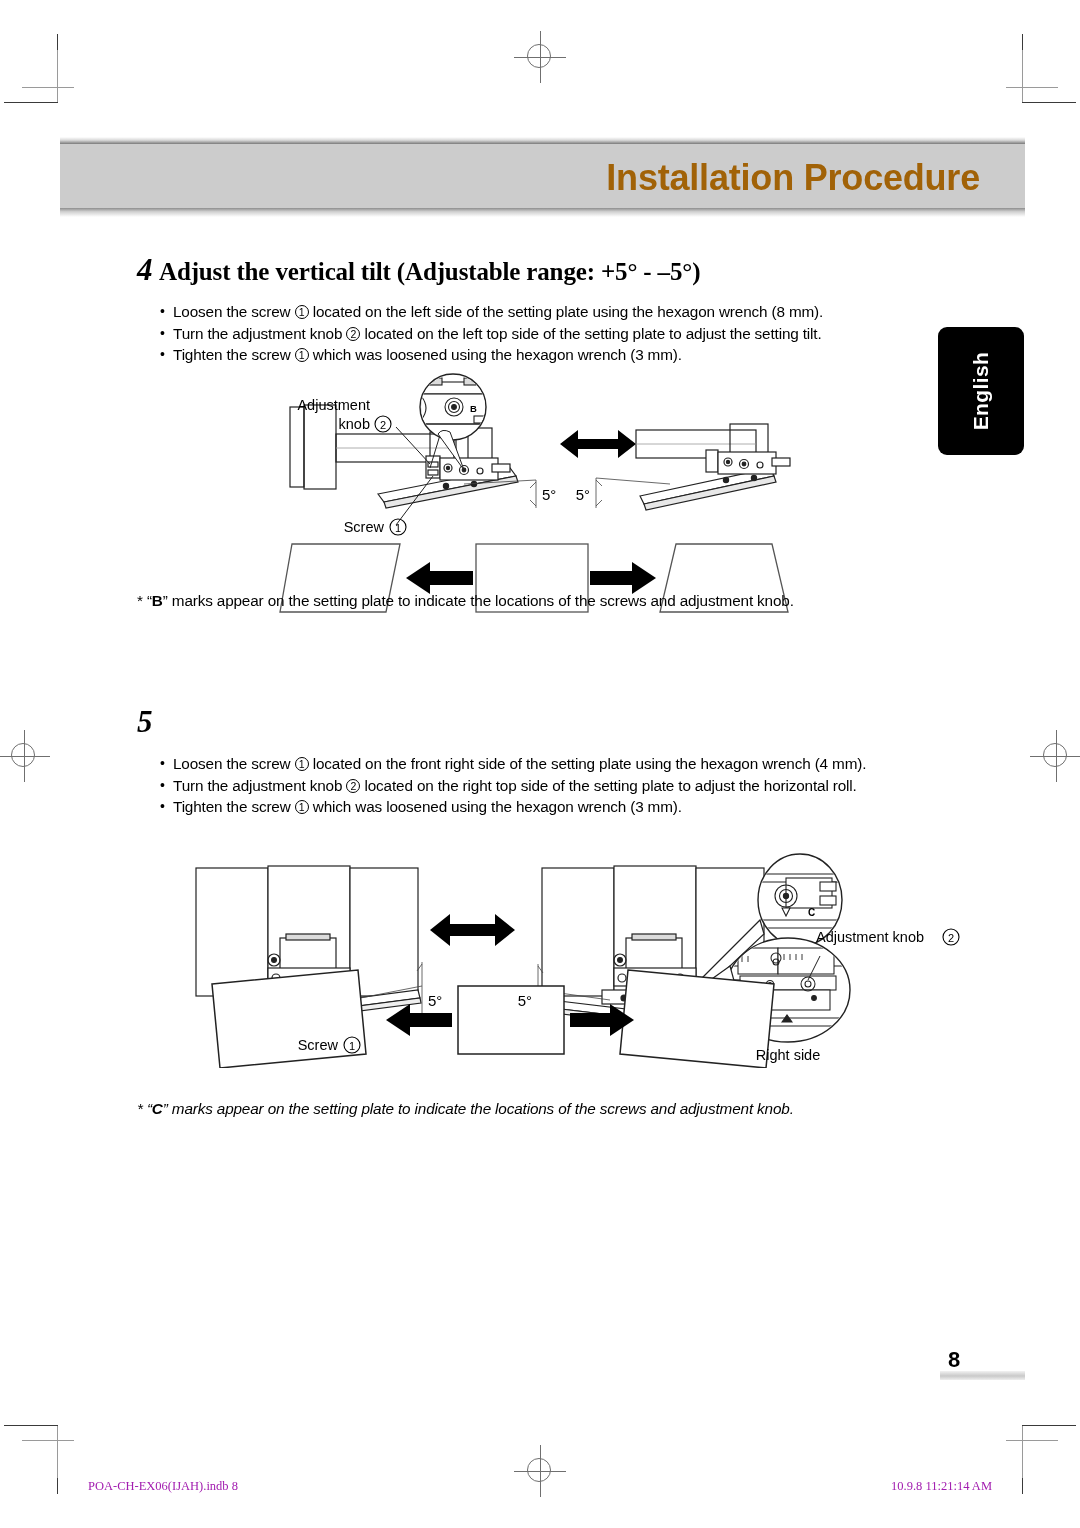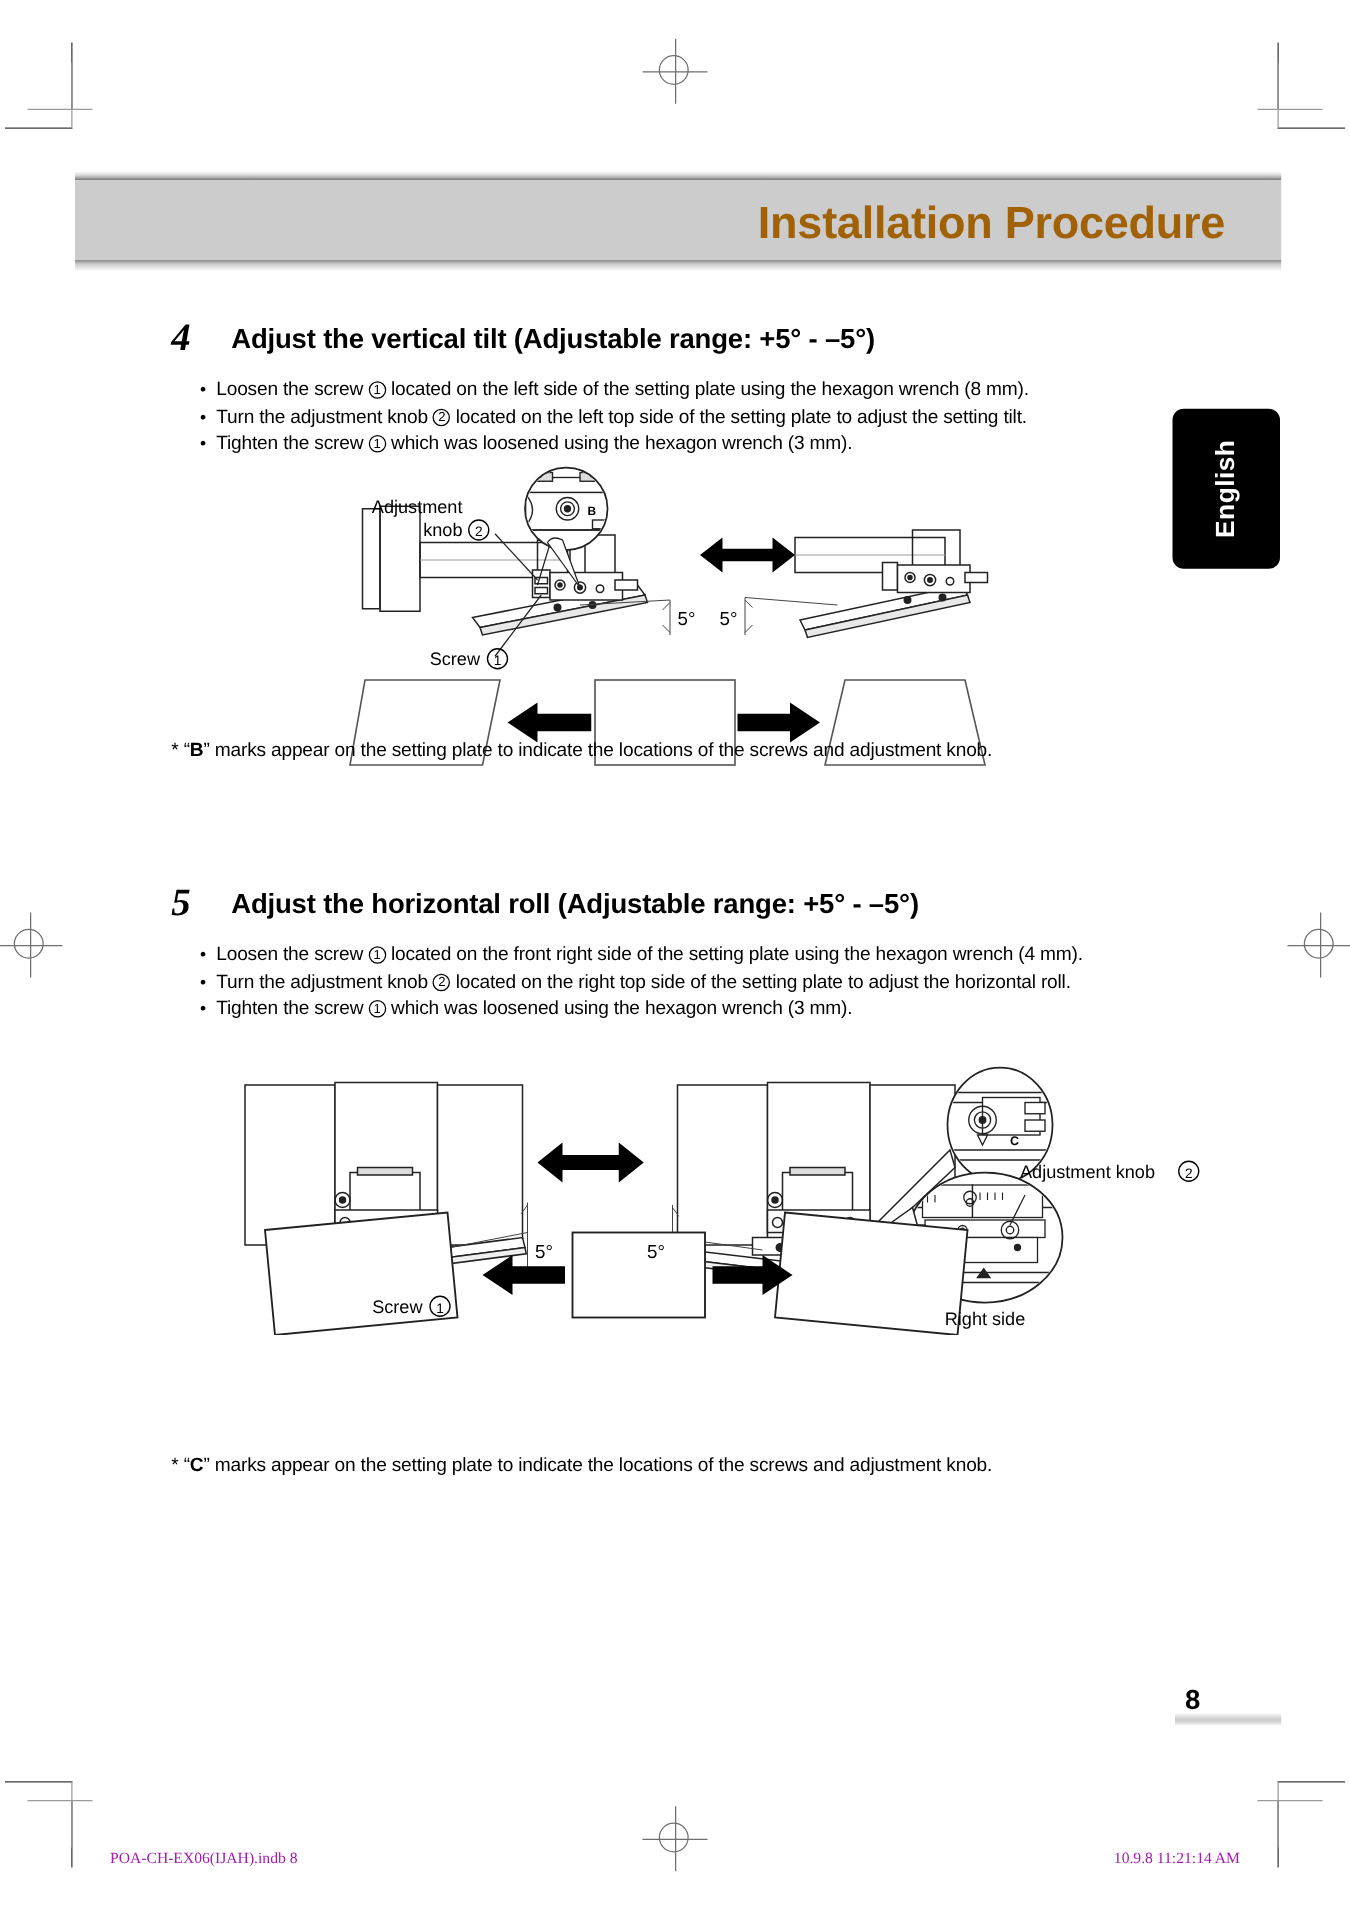--- a/index.html
+++ b/index.html
@@ -105,25 +105,26 @@
     position: absolute;
     left: 137px; top: -5px;
     font-family: "Liberation Serif", serif;
     font-style: italic;
     font-weight: bold;
     font-size: 31px;
     line-height: 34px;
   }
   .step-title {
     display: inline-block;
-    margin-left: 43px;
-    font-size: 22px;
+    margin-left: 17px;
+    font-size: 25px;
     font-weight: bold;
     letter-spacing: -0.15px;
     white-space: nowrap;
+    font-family: Liberation Serif, serif;
   }
 
   .bullets {
     position: relative;
     margin-top: 9px;
     padding-left: 173px;
   }
   .bullet {
     position: relative;
     font-size: 15.3px;
@@ -388,21 +389,20 @@
 </svg>
 </div>
 
 <div class="footnote" style="top:592px;">
   <span>* “</span><b>B</b><span>” marks appear on the setting plate to indicate the locations of the screws and adjustment knob.</span>
 </div>
 
 <div class="section" style="top:710px;">
   <div class="step-head">
     <span class="step-num">5</span>
-    <span class="step-title">Adjust the horizontal roll (Adjustable range: +5° - –5°)</span>
   </div>
   <div class="bullets">
     <div class="bullet">
       <span class="dot">•</span><span>Loosen the screw </span><span class="circ">1</span><span> located on the front right side of the setting plate using the hexagon wrench (4 mm).</span>
     </div>
     <div class="bullet">
       <span class="dot">•</span><span>Turn the adjustment knob </span><span class="circ">2</span><span> located on the right top side of the setting plate to adjust the horizontal roll.</span>
     </div>
     <div class="bullet">
       <span class="dot">•</span><span>Tighten the screw </span><span class="circ">1</span><span> which was loosened using the hexagon wrench (3 mm).</span>
@@ -551,21 +551,21 @@
   <text x="626" y="104" font-family="Liberation Sans, sans-serif" font-size="14.5" fill="#000">Adjustment knob</text>
   <g>
     <circle cx="761" cy="99" r="8" fill="none" stroke="#000" stroke-width="1.1"></circle>
     <text x="761" y="104" text-anchor="middle" font-family="Liberation Sans, sans-serif" font-size="11" fill="#000">2</text>
   </g>
 
   <text x="598" y="222" text-anchor="middle" font-family="Liberation Sans, sans-serif" font-size="14.5" fill="#000">Right side</text>
 </svg>
 </div>
 
-<div class="footnote" style="top:1164px;">
+<div class="footnote" style="top:1100px;font-style:italic;">
   <span>* “</span><b>C</b><span>” marks appear on the setting plate to indicate the locations of the screws and adjustment knob.</span>
 </div>
 
 <div class="pagenum-wrap">
   <div class="pagenum-bar"></div>
   <div class="pagenum-text">8</div>
 </div>
 
 <div class="print-footer pf-left">POA-CH-EX06(IJAH).indb   8</div>
 <div class="print-footer pf-right">10.9.8   11:21:14 AM</div>

